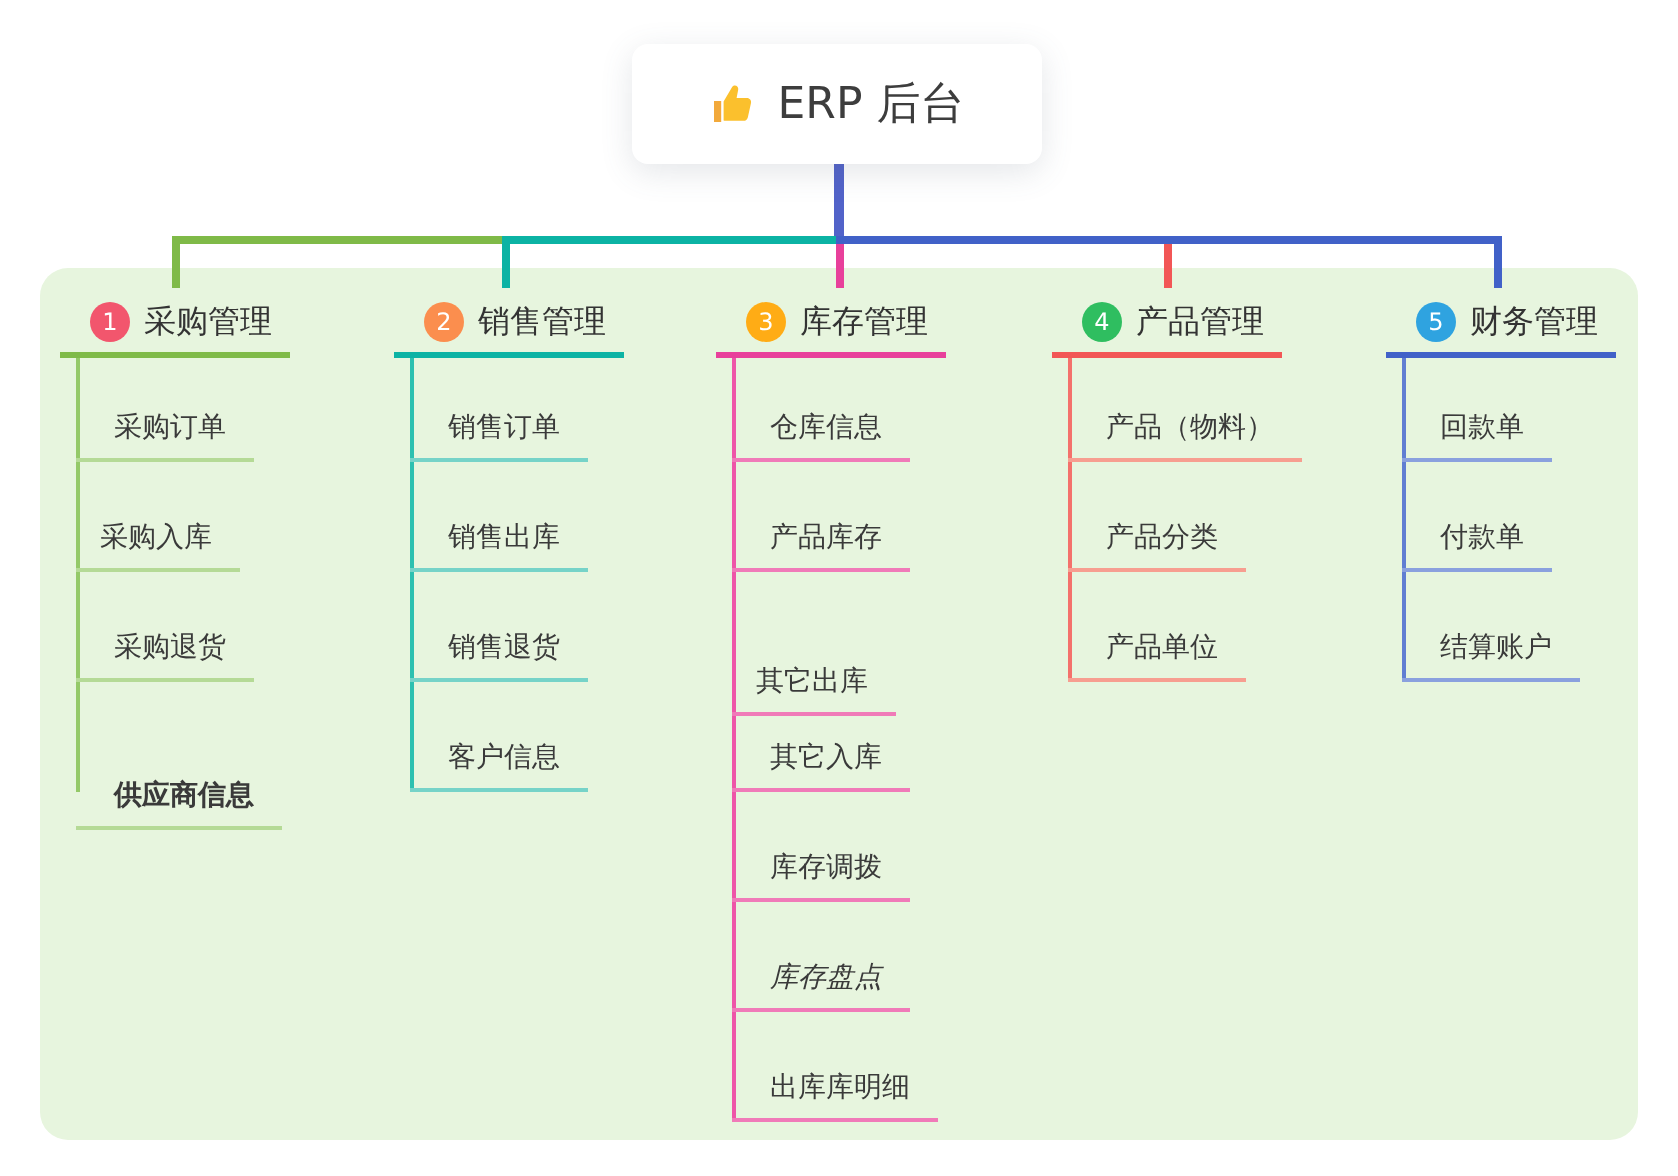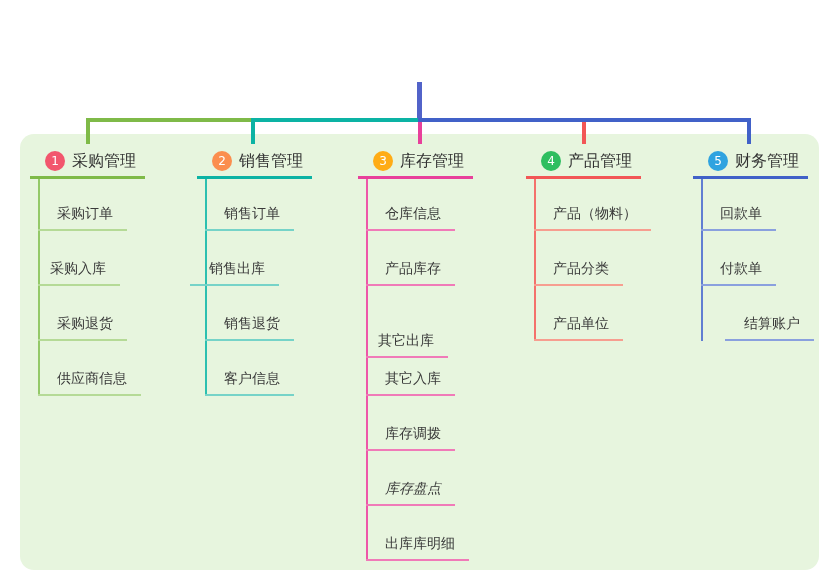--- a/index.html
+++ b/index.html
@@ -91,48 +91,57 @@
       <div class="line" style="left: 251px; top: 118px; width: 4px; height: 26px; background: rgb(12, 179, 164); z-index: 1;"></div>
       <div class="line" style="left: 418px; top: 118px; width: 4px; height: 26px; background: rgb(232, 64, 155); z-index: 1;"></div>
       <div class="line" style="left: 582px; top: 118px; width: 4px; height: 26px; background: rgb(242, 86, 86); z-index: 1;"></div>
       <div class="line" style="left: 747px; top: 118px; width: 4px; height: 26px; background: rgb(65, 97, 200); z-index: 1;"></div>
       <div class="line" style="left: 86px; top: 118px; width: 165px; height: 4px; background: rgb(127, 186, 72); z-index: 2;"></div>
       <div class="line" style="left: 251px; top: 118px; width: 167px; height: 4px; background: rgb(12, 179, 164); z-index: 2;"></div>
       <div class="line" style="left: 418px; top: 118px; width: 333px; height: 4px; background: rgb(65, 97, 200); z-index: 2;"></div>
       <div class="line" style="left: 417px; top: 82px; width: 5px; height: 40px; background: rgb(82, 99, 201); z-index: 1;"></div>
     </div>
 
+  <div class="root-card">
+    <span class="icon">
+      <svg viewBox="0 0 24 24" width="24" height="24">
+        <path d="M2 10.5h3.6V21H2z" fill="#f2a93b"></path>
+        <path d="M6.8 20.2V10.8L11 3.6c.3-.5.8-.8 1.4-.8 1.1 0 1.9 1 1.7 2.1L13.3 9h5.2c1.3 0 2.3 1.2 2 2.5l-1.6 7.2c-.2 1-1.1 1.7-2.1 1.7H8.6c-.7 0-1.4-.1-1.8-.2z" fill="#fbc02d"></path>
+      </svg>
+    </span>
+    <span>ERP 后台</span>
+  </div>
 
   <div id="branches">
       <div class="branch-header" style="left: 30px; top: 146px; border-bottom-color: rgb(127, 186, 72);">
         <div class="badge" style="background: rgb(242, 86, 109);">1</div>
         <div class="branch-title">采购管理</div>
       </div>
       <div class="vline" style="left: 38px; top: 178px; height: 218px; background: rgb(148, 201, 104);"></div>
       <div class="child" style="left: 38px; top: 201px; border-bottom-color: rgb(181, 218, 150);">
         <span>采购订单</span>
       </div>
       <div class="child" style="left: 38px; top: 256px; border-bottom-color: rgb(181, 218, 150); padding-left: 12px;">
         <span>采购入库</span>
       </div>
       <div class="child" style="left: 38px; top: 311px; border-bottom-color: rgb(181, 218, 150);">
         <span>采购退货</span>
       </div>
-      <div class="child" style="left: 38px; top: 366px; border-bottom-color: rgb(181, 218, 150);">
+      <div class="child" style="left: 38px; top: 385px; border-bottom-color: rgb(181, 218, 150); font-weight: bold;">
         <span>供应商信息</span>
       </div>
       <div class="branch-header" style="left: 197px; top: 146px; border-bottom-color: rgb(12, 179, 164);">
         <div class="badge" style="background: rgb(251, 142, 78);">2</div>
         <div class="branch-title">销售管理</div>
       </div>
       <div class="vline" style="left: 205px; top: 178px; height: 218px; background: rgb(44, 192, 176);"></div>
       <div class="child" style="left: 205px; top: 201px; border-bottom-color: rgb(118, 211, 200);">
         <span>销售订单</span>
       </div>
-      <div class="child" style="left: 190px; top: 256px; border-bottom-color: rgb(118, 211, 200); align-items: flex-end;">
+      <div class="child" style="left: 205px; top: 256px; border-bottom-color: rgb(118, 211, 200); align-items: flex-end;">
         <span>销售出库</span>
       </div>
       <div class="child" style="left: 205px; top: 311px; border-bottom-color: rgb(118, 211, 200);">
         <span>销售退货</span>
       </div>
       <div class="child" style="left: 205px; top: 366px; border-bottom-color: rgb(118, 211, 200); text-align: center;">
         <span>客户信息</span>
       </div>
       <div class="branch-header" style="left: 358px; top: 146px; border-bottom-color: rgb(232, 64, 155);">
         <div class="badge" style="background: rgb(255, 172, 21);">3</div>
@@ -178,17 +187,17 @@
         <div class="badge" style="background: rgb(47, 163, 224);">5</div>
         <div class="branch-title">财务管理</div>
       </div>
       <div class="vline" style="left: 701px; top: 178px; height: 163px; background: rgb(97, 126, 210);"></div>
       <div class="child" style="left: 701px; top: 201px; border-bottom-color: rgb(138, 160, 222);">
         <span>回款单</span>
       </div>
       <div class="child" style="left: 701px; top: 256px; border-bottom-color: rgb(138, 160, 222);">
         <span>付款单</span>
       </div>
-      <div class="child" style="left: 725px; top: 311px; border-bottom-color: rgb(138, 160, 222);">
+      <div class="child" style="left: 701px; top: 311px; border-bottom-color: rgb(138, 160, 222);">
         <span>结算账户</span>
       </div>
     </div>
 </div>
 
 </body></html>

